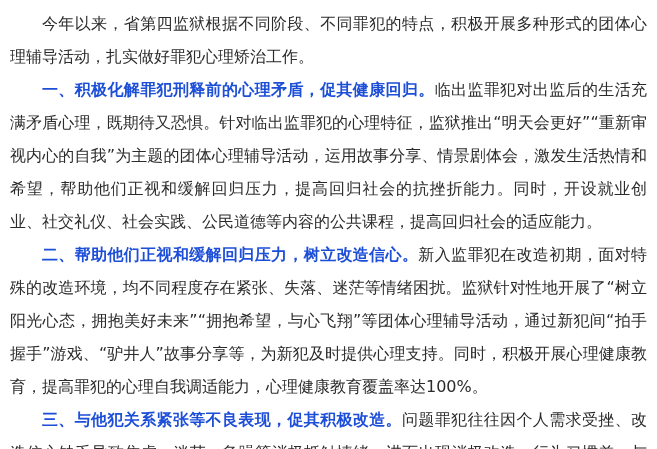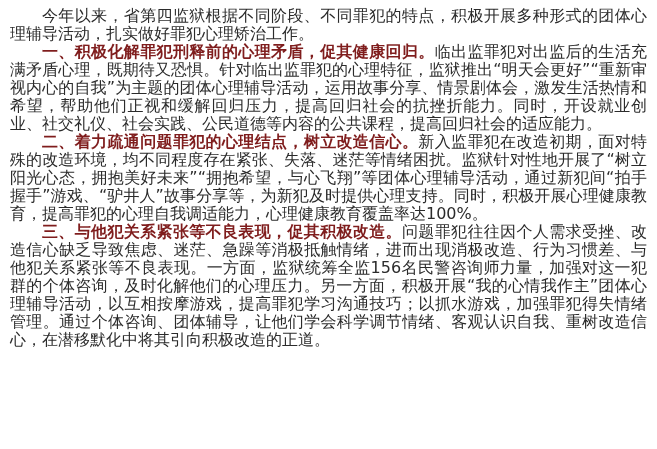--- a/index.html
+++ b/index.html
@@ -12,40 +12,40 @@
     background: #ffffff;
     overflow: hidden;
   }
   .page {
     box-sizing: border-box;
     width: 657px;
     height: 449px;
     padding: 7px 10px 5px 10px;
     font-family: "DejaVu Sans", "Liberation Sans", sans-serif;
     font-size: 16px;
-    line-height: 18px;
+    line-height: 33px;
     color: #2b2b2b;
     text-align: justify;
   }
   .page p {
     margin: 0;
     padding: 0;
     text-indent: 2em;
   }
   .para-heading {
     font-weight: bold;
-    color: #7f1d1d;
+    color: #1d4ed8;
   }
 </style>
 </head>
 <body>
 
 <div class="page">
 
   <p><span>今年以来，省第四监狱根据不同阶段、不同罪犯的特点，积极开展多种形式的团体心理辅导活动，扎实做好罪犯心理矫治工作。</span></p>
 
   <p><strong class="para-heading">一、积极化解罪犯刑释前的心理矛盾，促其健康回归。</strong><span>临出监罪犯对出监后的生活充满矛盾心理，既期待又恐惧。针对临出监罪犯的心理特征，监狱推出“明天会更好”“重新审视内心的自我”为主题的团体心理辅导活动，运用故事分享、情景剧体会，激发生活热情和希望，帮助他们正视和缓解回归压力，提高回归社会的抗挫折能力。同时，开设就业创业、社交礼仪、社会实践、公民道德等内容的公共课程，提高回归社会的适应能力。</span></p>
 
-  <p><strong class="para-heading">二、着力疏通问题罪犯的心理结点，树立改造信心。</strong><span>新入监罪犯在改造初期，面对特殊的改造环境，均不同程度存在紧张、失落、迷茫等情绪困扰。监狱针对性地开展了“树立阳光心态，拥抱美好未来”“拥抱希望，与心飞翔”等团体心理辅导活动，通过新犯间“拍手握手”游戏、“驴井人”故事分享等，为新犯及时提供心理支持。同时，积极开展心理健康教育，提高罪犯的心理自我调适能力，心理健康教育覆盖率达100%。</span></p>
+  <p><strong class="para-heading">二、帮助他们正视和缓解回归压力，树立改造信心。</strong><span>新入监罪犯在改造初期，面对特殊的改造环境，均不同程度存在紧张、失落、迷茫等情绪困扰。监狱针对性地开展了“树立阳光心态，拥抱美好未来”“拥抱希望，与心飞翔”等团体心理辅导活动，通过新犯间“拍手握手”游戏、“驴井人”故事分享等，为新犯及时提供心理支持。同时，积极开展心理健康教育，提高罪犯的心理自我调适能力，心理健康教育覆盖率达100%。</span></p>
 
   <p><strong class="para-heading">三、与他犯关系紧张等不良表现，促其积极改造。</strong><span>问题罪犯往往因个人需求受挫、改造信心缺乏导致焦虑、迷茫、急躁等消极抵触情绪，进而出现消极改造、行为习惯差、与他犯关系紧张等不良表现。一方面，监狱统筹全监156名民警咨询师力量，加强对这一犯群的个体咨询，及时化解他们的心理压力。另一方面，积极开展“我的心情我作主”团体心理辅导活动，以互相按摩游戏，提高罪犯学习沟通技巧；以抓水游戏，加强罪犯得失情绪管理。通过个体咨询、团体辅导，让他们学会科学调节情绪、客观认识自我、重树改造信心，在潜移默化中将其引向积极改造的正道。</span></p>
 
 </div>
 
 </body></html>

